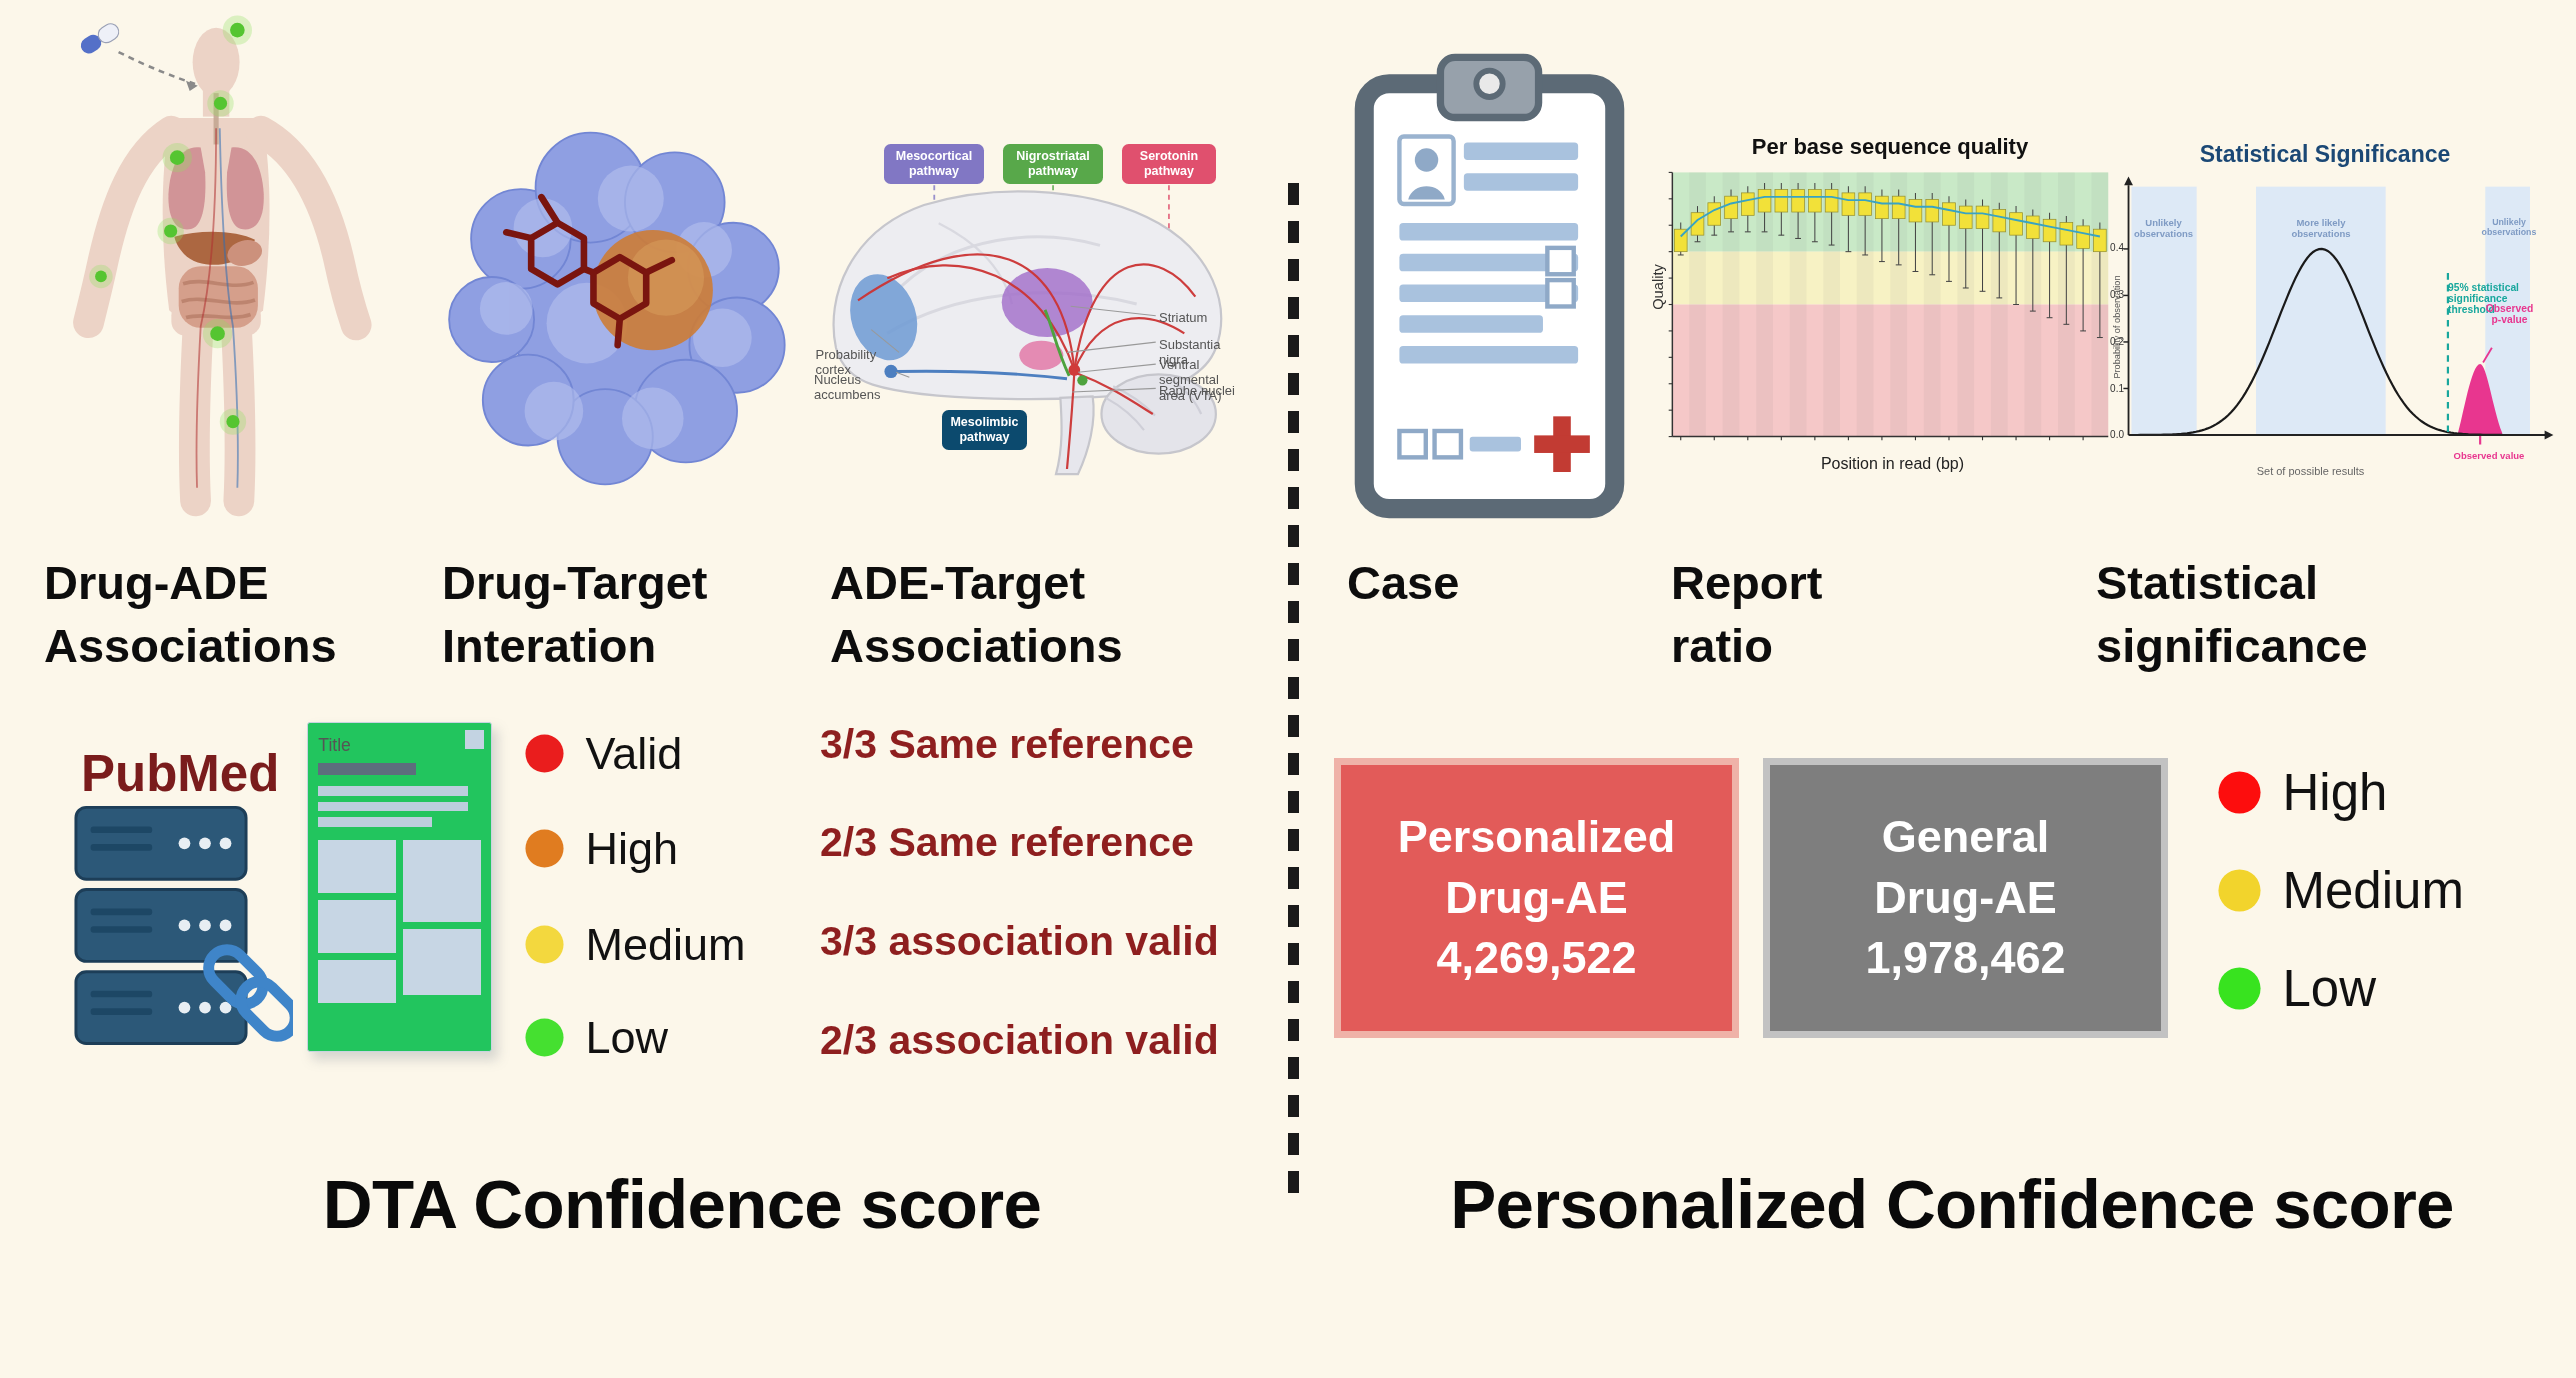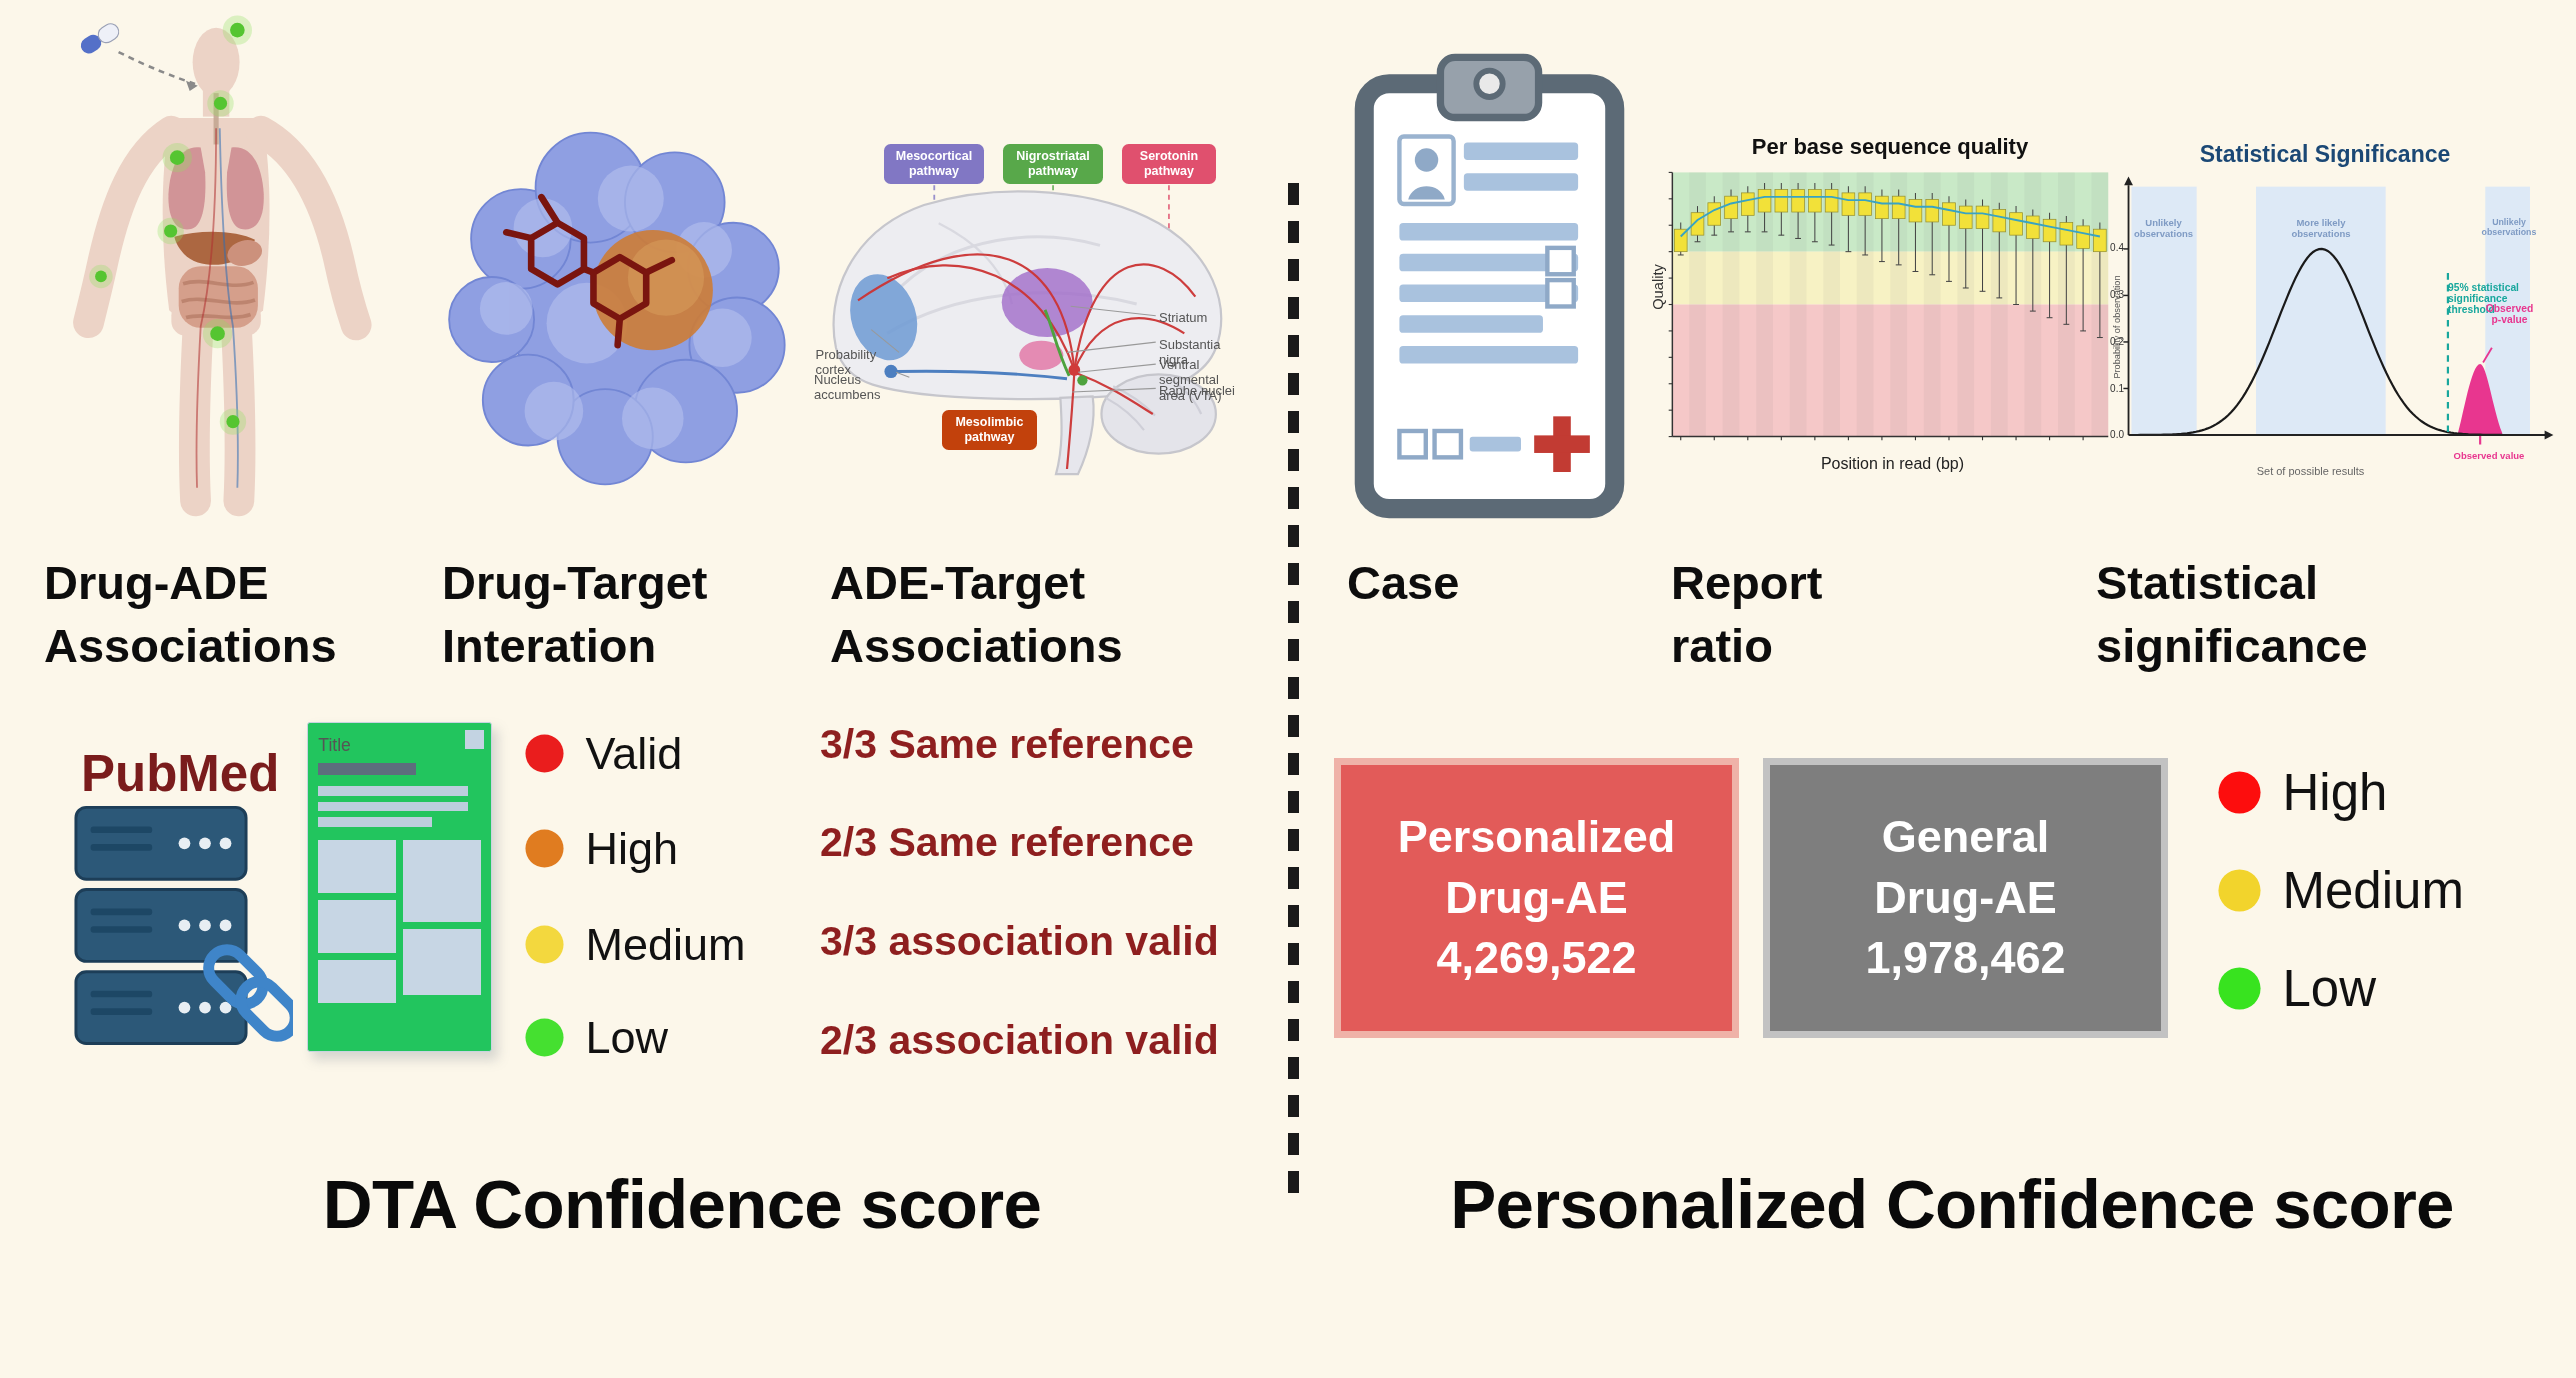--- a/index.html
+++ b/index.html
@@ -149,21 +149,21 @@
         <line x1="116" y1="306" x2="78" y2="275"></line>
         <line x1="130" y1="340" x2="112" y2="333"></line>
       </g>
     </svg>
     <div class="tag" style="left: 70px; top: 16px; width: 100px; height: 40px; background: rgb(129, 119, 196);">Mesocortical
 pathway</div>
     <div class="tag" style="left: 189px; top: 16px; width: 100px; height: 40px; background: rgb(88, 168, 74);">Nigrostriatal
 pathway</div>
     <div class="tag" style="left: 308px; top: 16px; width: 94px; height: 40px; background: rgb(224, 80, 110);">Serotonin
 pathway</div>
-    <div class="tag" style="left: 128px; top: 282px; width: 95px; height: 40px; background: #c2410c;">Mesolimbic
+    <div class="tag" style="left: 128px; top: 282px; width: 85px; height: 40px; background: #0c4a6e;">Mesolimbic
 pathway</div>
     <div class="anat" style="left:1.5px;top:219px;width:82px;">Probability cortex</div>
     <div class="anat" style="left:0px;top:244px;width:97px;">Nucleus accumbens</div>
     <div class="anat" style="left:345px;top:182px;width:82px;">Striatum</div>
     <div class="anat" style="left:345px;top:209px;width:82px;">Substantia nigra</div>
     <div class="anat" style="left:345px;top:229px;width:82px;">Ventral segmental
 area (VTA)</div>
     <div class="anat" style="left:345px;top:255px;width:82px;">Raphe nuclei</div>
   </div>
 

